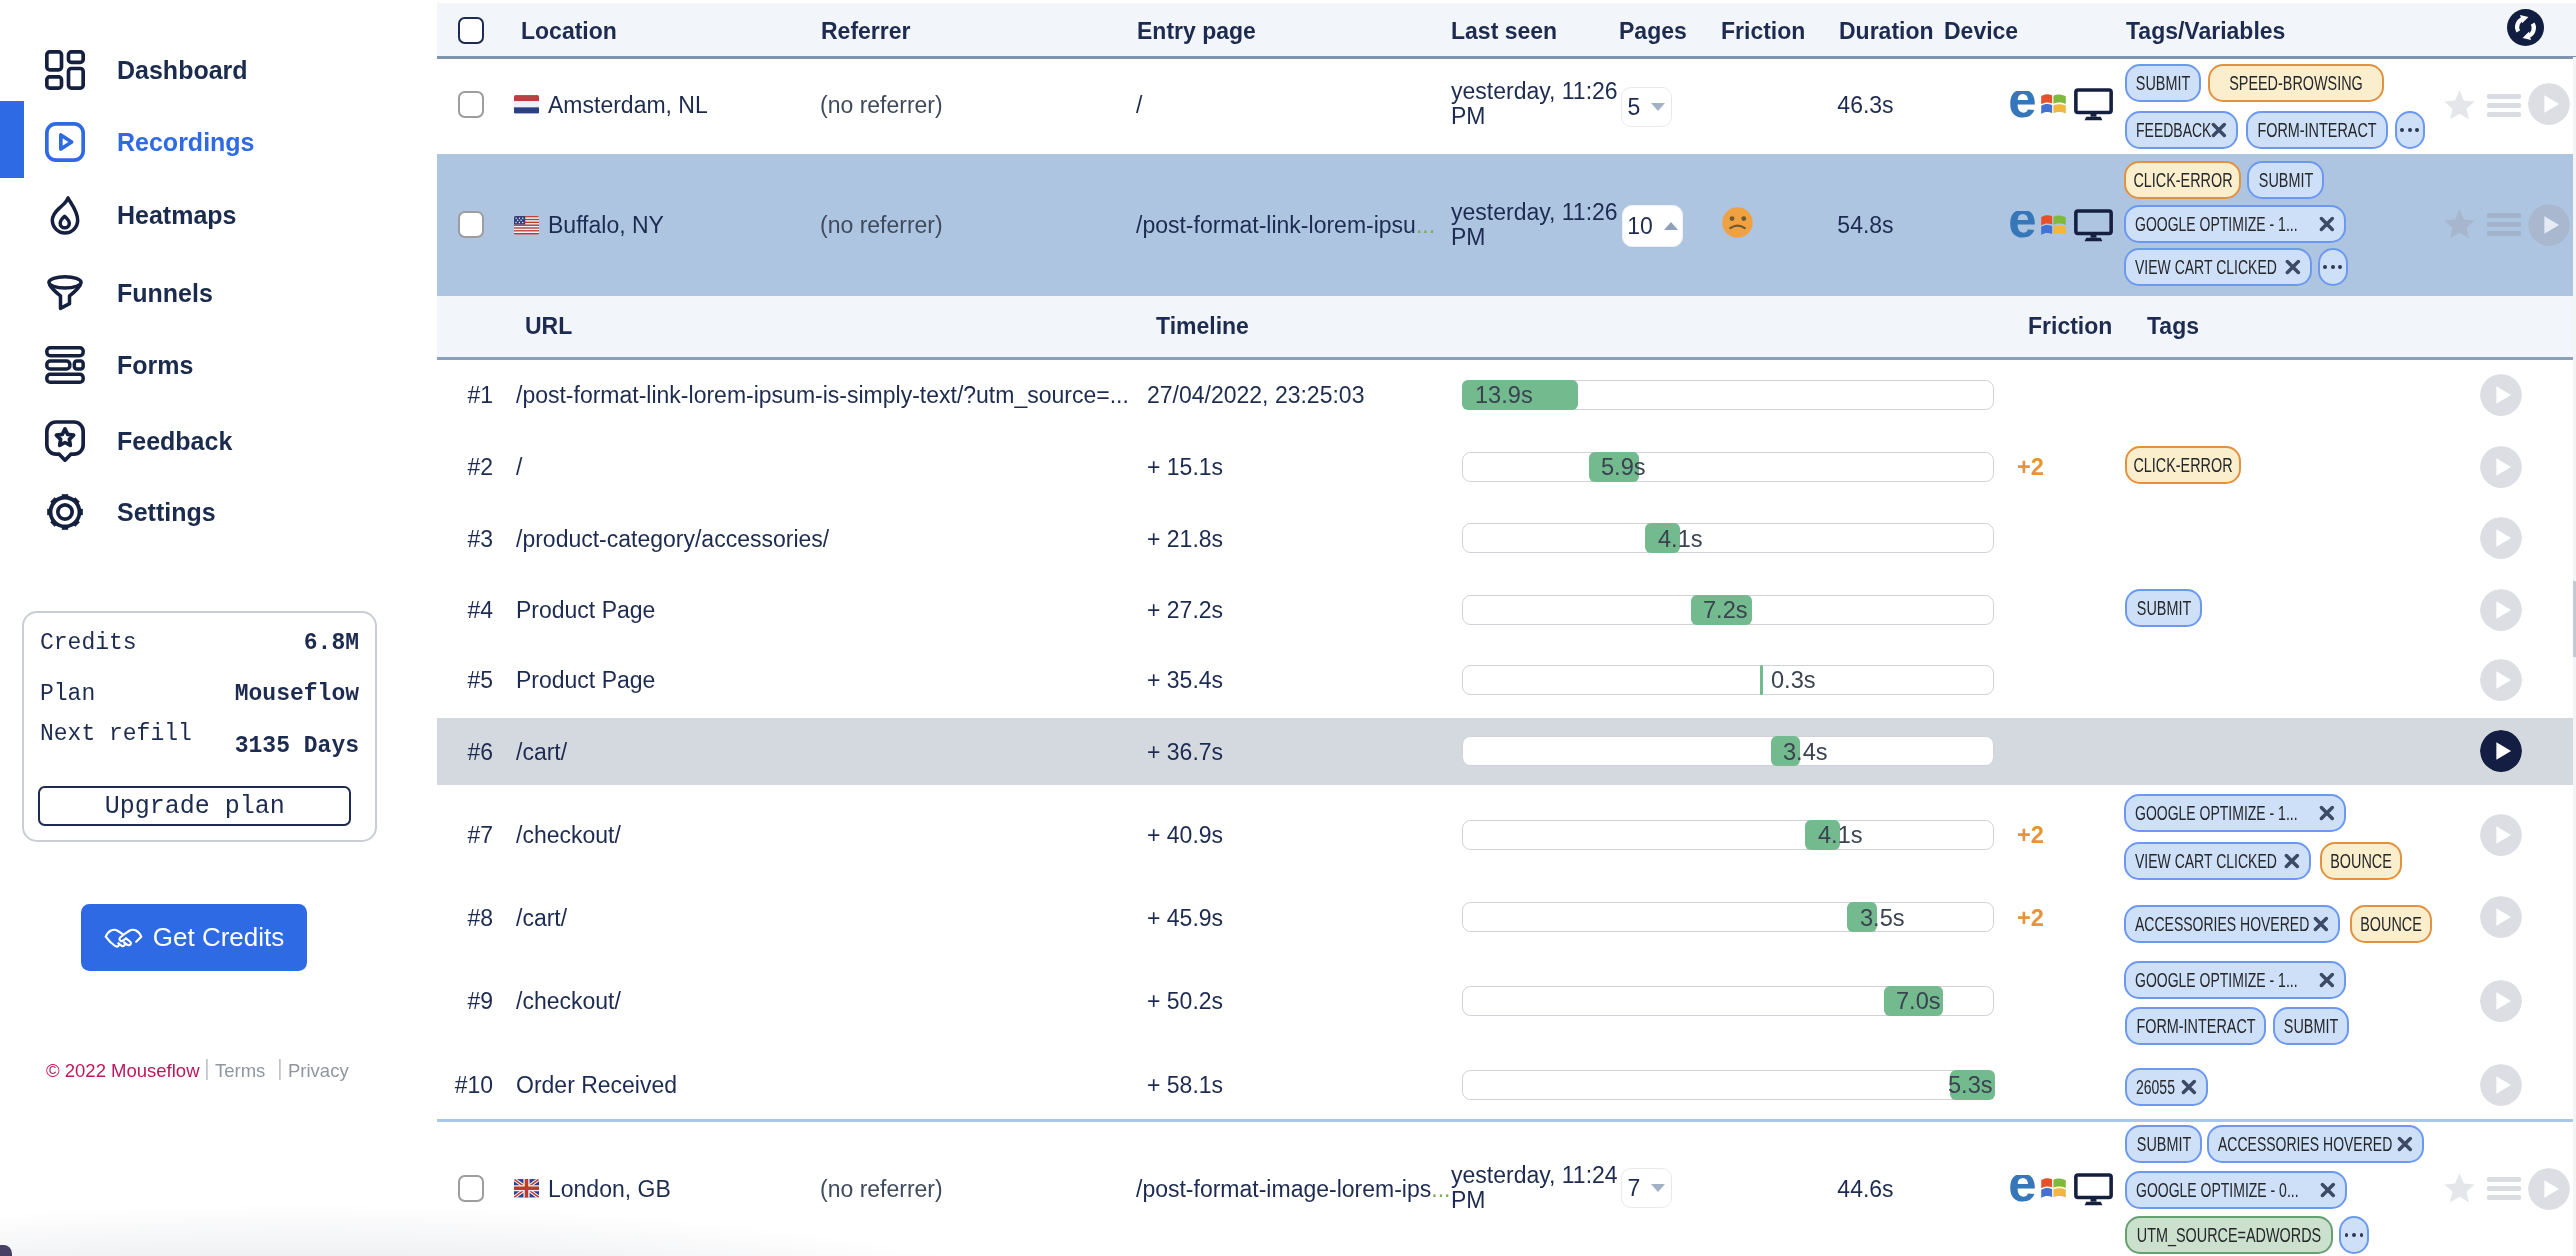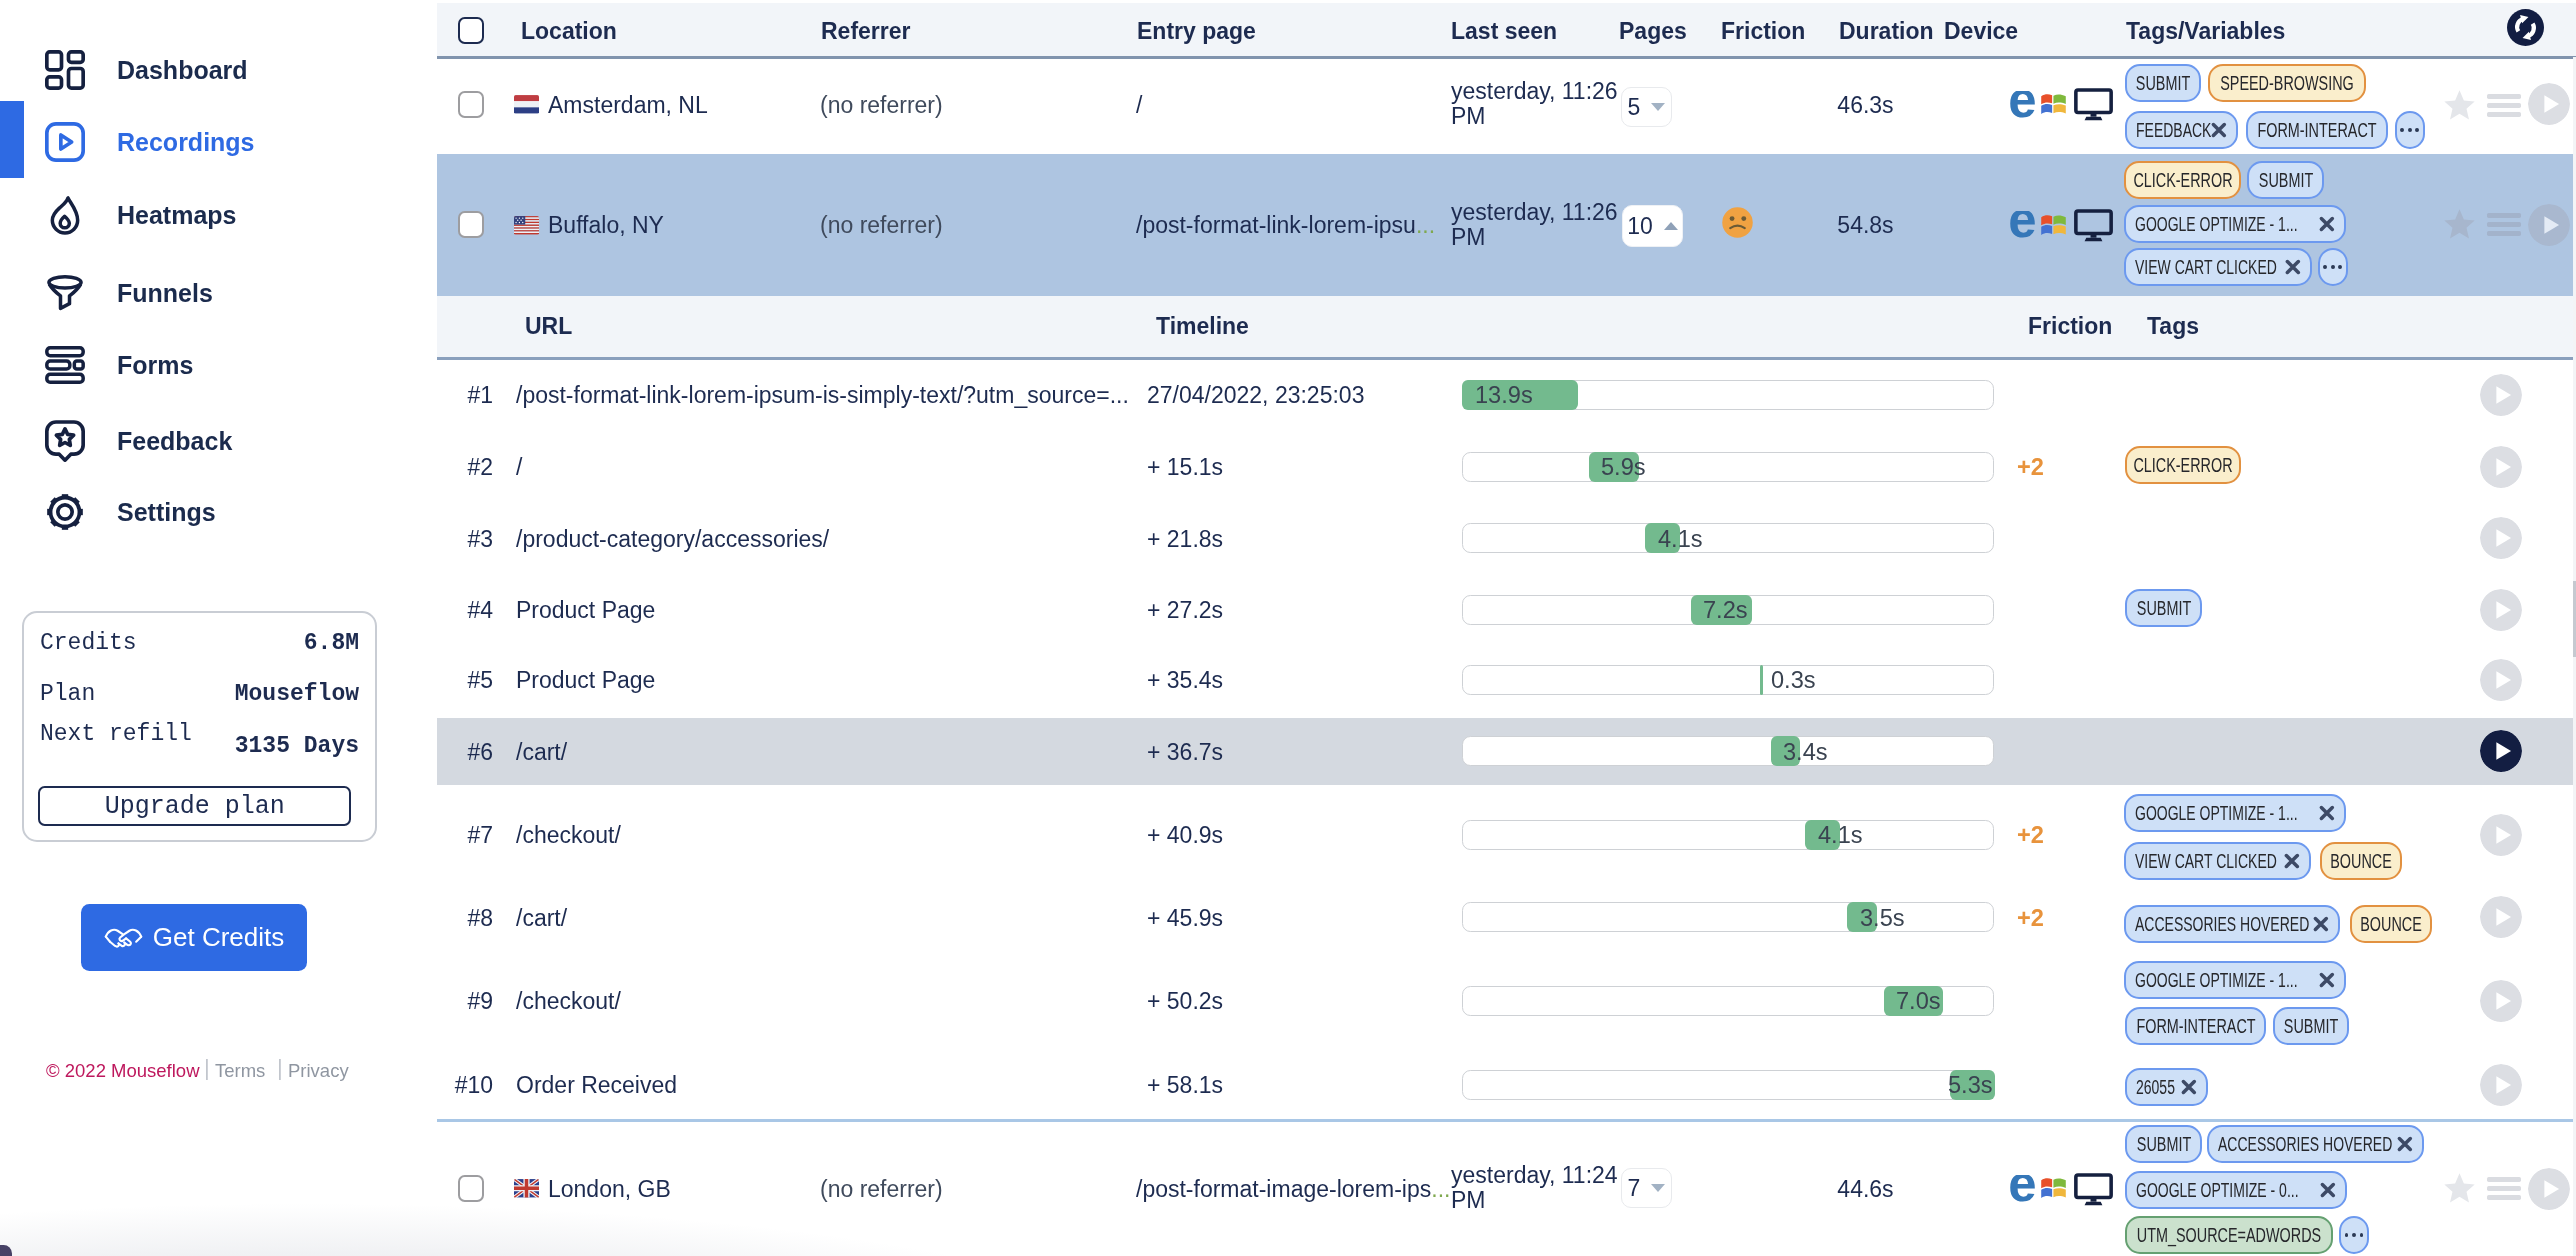--- a/index.html
+++ b/index.html
@@ -190,21 +190,21 @@
     <path d="M16.9,17.9 C21.3,16.1 25.8,16.1 31.4,18.3 L31.4,27.5 C25.8,25.4 21.3,25.4 16.9,27.2 Z" fill="#f0b73c"></path>
   </svg>
 <svg class="abs" style="left:2074px; top:88px;" width="39" height="34" viewBox="0 0 46 40">
     <rect x="2.2" y="2.2" width="41.6" height="26.6" rx="2.5" fill="none" stroke="#15203f" stroke-width="4.2"></rect>
     <rect x="19.5" y="28.8" width="7" height="5" fill="#15203f"></rect>
     <path d="M14.5,33.8 L31.5,33.8 L33.5,38 L12.5,38 Z" fill="#15203f"></path>
   </svg>
 <div class="pill pb" style="left:2125px; top:64px; width:76px; height:38px;">
     <span class="tx">SUBMIT</span>
   </div>
-<div class="pill po" style="left:2208px; top:64px; width:158px; height:38px;">
+<div class="pill po" style="left:2208px; top:64px; width:176px; height:38px;">
     <span class="tx">SPEED-BROWSING</span>
   </div>
 <div class="pill pb" style="left:2125px; top:111px; width:113px; height:38px;">
     <span class="txl">FEEDBACK</span>
     <svg class="pxx" width="17.7" height="17.7" viewBox="0 0 21 21">
       <path d="M4,4 L17,17 M17,4 L4,17" stroke="#3d4a66" stroke-width="4.2" stroke-linecap="round" fill="none"></path>
     </svg>
   </div>
 <div class="pill pb" style="left:2246px; top:111px; width:142px; height:38px;">
     <span class="tx">FORM-INTERACT</span>

